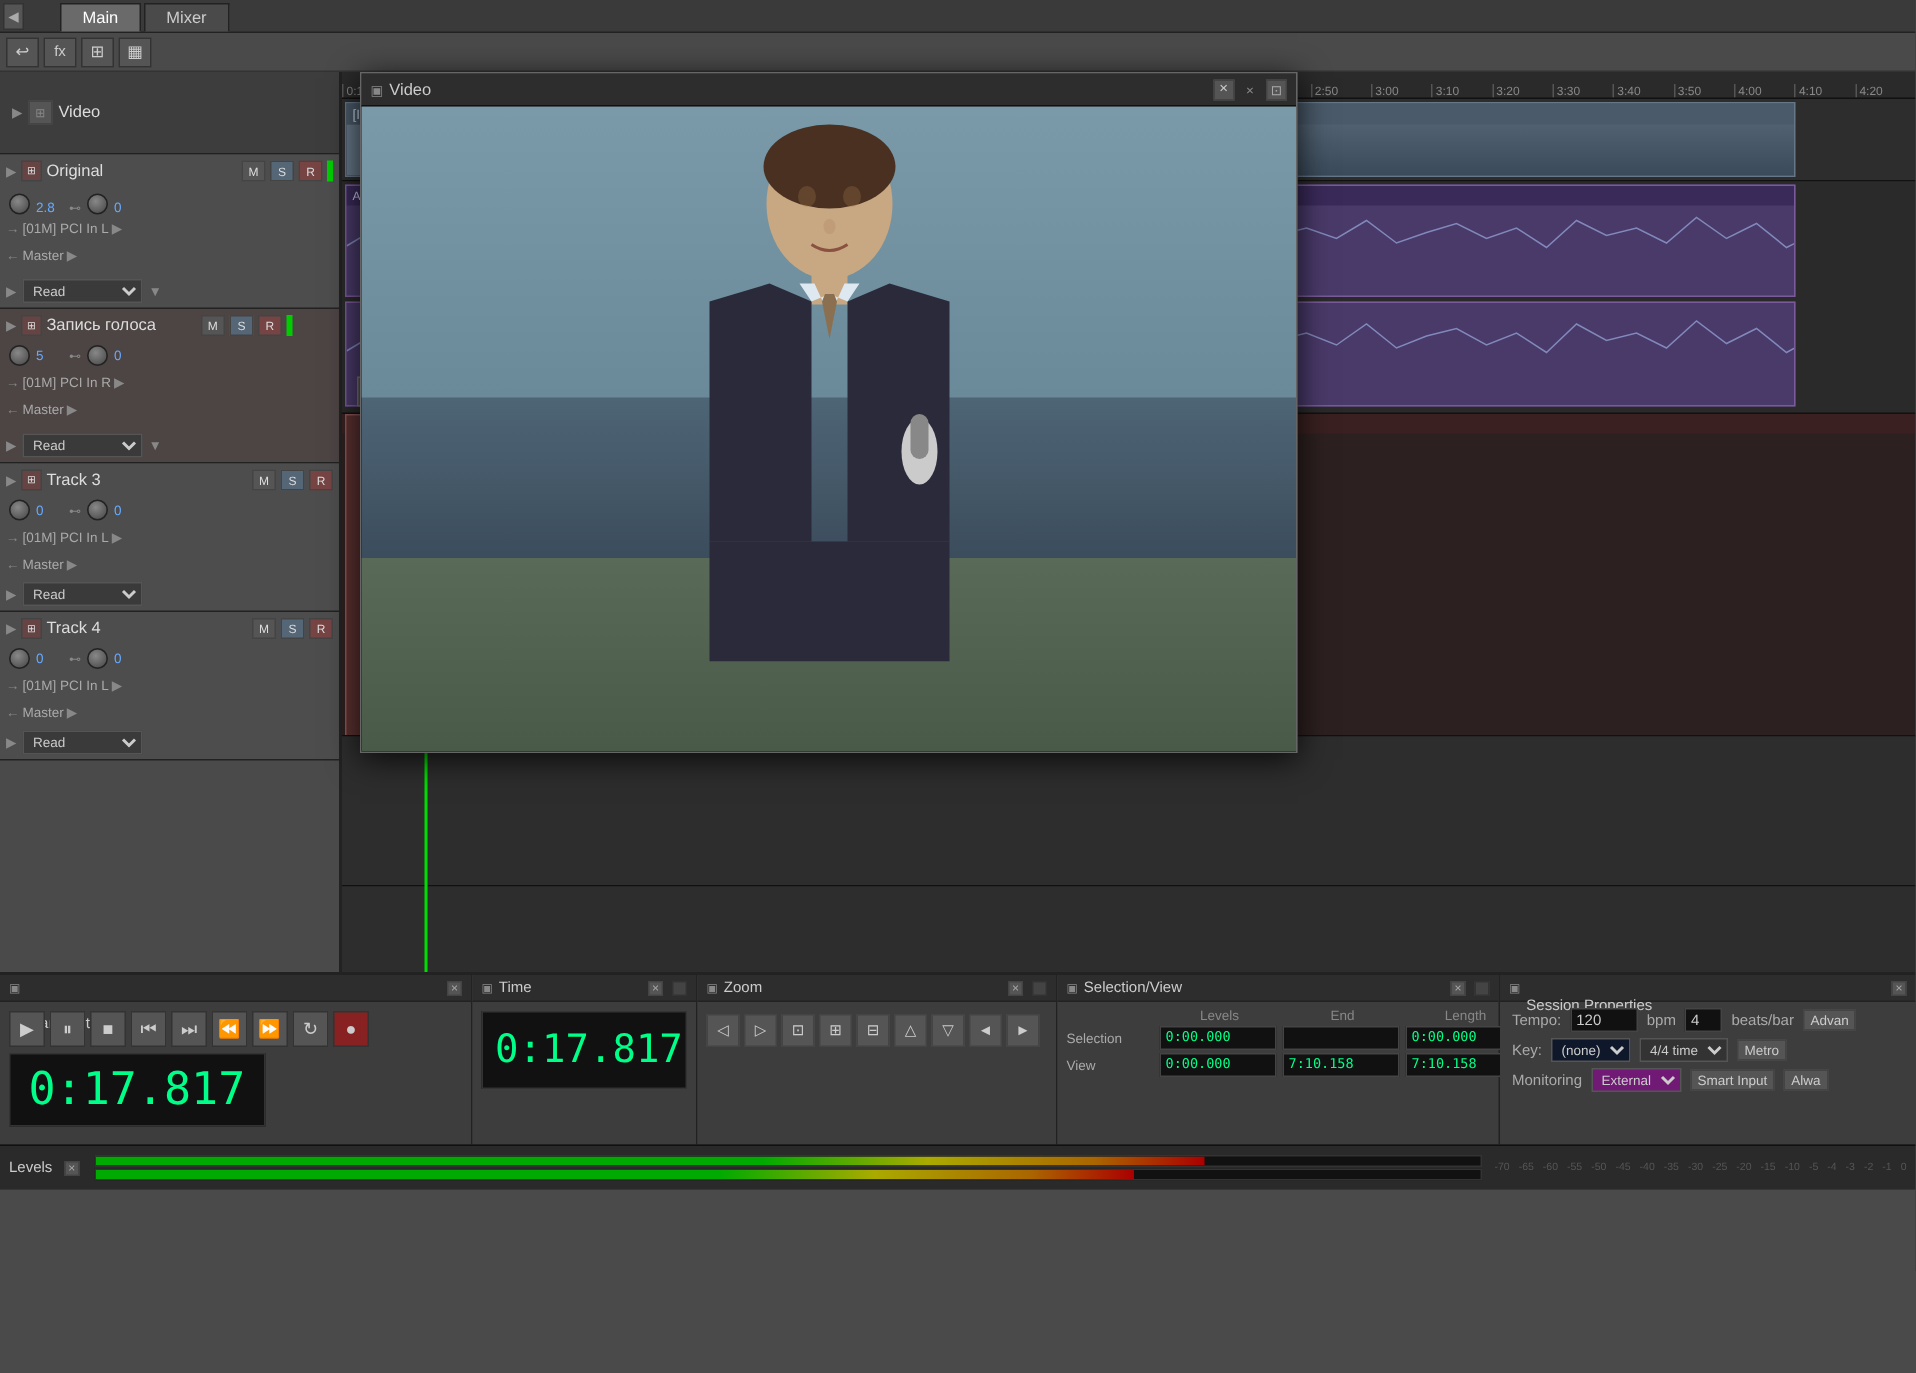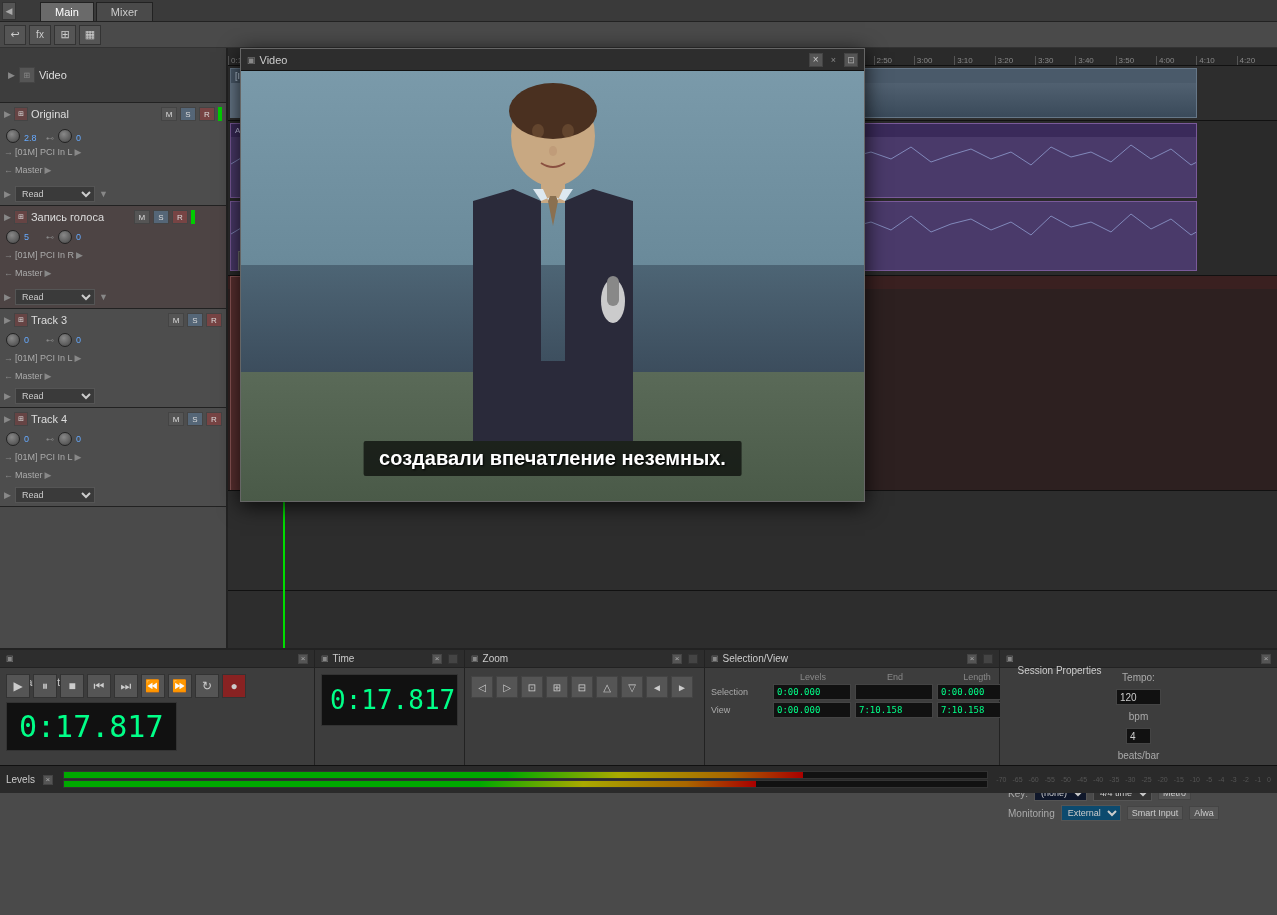--- a/index.html
+++ b/index.html
@@ -297,21 +297,20 @@
 
           <ellipse cx="125" cy="50" rx="6" ry="7" fill="#a07850" opacity="0.3"></ellipse>
           <ellipse cx="155" cy="50" rx="6" ry="7" fill="#a07850" opacity="0.3"></ellipse>
           <ellipse cx="140" cy="70" rx="4" ry="5" fill="#b89070" opacity="0.5"></ellipse>
           <path d="M128,82 Q140,90 152,82" stroke="#8a5040" stroke-width="2" fill="none"></path>
 
           <ellipse cx="200" cy="220" rx="12" ry="22" fill="#ddd" opacity="0.9"></ellipse>
           <rect x="194" y="195" width="12" height="30" fill="#888" rx="6"></rect>
         </svg>
 
-        <div style="position:absolute;bottom:25px;left:50%;transform:translateX(-50%);background:rgba(0,0,0,0.65);padding:6px 16px;font-size:20px;color:#fff;white-space:nowrap;font-weight:bold;text-shadow:1px 1px 2px #000;border-radius:2px;font-family:Arial,sans-serif;">создавали впечатление неземных.</div>
       </div>
     </div>
   </div>
 
 </div>
 
 <div style="height:145px;background:#3a3a3a;border-top:2px solid #222;display:flex;flex-direction:column;">
   <div style="display:flex;height:115px;">
 
     <div style="width:315px;border-right:1px solid #222;background:#3d3d3d;">
@@ -389,41 +388,41 @@
       </div>
     </div>
 
     <div style="flex:1;background:#3d3d3d;">
       <div style="display:flex;align-items:center;height:18px;background:#2d2d2d;border-bottom:1px solid #222;padding:0 6px;gap:4px;">
         <div style="font-size:8px;color:#888;">▣</div>
         <span style="font-size:10px;color:#ccc;margin-top:24px;">Session Properties</span>
         <div style="width:10px;height:10px;background:#555;border:1px solid #444;cursor:pointer;display:flex;align-items:center;justify-content:center;font-size:8px;color:#aaa;margin-left:auto;">×</div>
       </div>
       <div style="padding:4px 8px;display:flex;flex-direction:column;gap:4px;">
-        <div style="display:flex;align-items:center;gap:6px;flex-wrap:wrap;flex-direction:column;">
+        <div style="display:flex;align-items:center;gap:6px;flex-wrap:wrap;">
           <span style="font-size:10px;color:#aaa;">Tempo:</span>
           <input style="background: rgb(17, 17, 17); border: 1px solid rgb(68, 68, 68); color: rgb(204, 204, 204); font-size: 10px; padding: 1px 3px; width: 45px; height: 16px;" value="120">
           <span style="font-size:10px;color:#aaa;">bpm</span>
           <input style="background: rgb(17, 17, 17); border: 1px solid rgb(68, 68, 68); color: rgb(204, 204, 204); font-size: 10px; padding: 1px 3px; width: 25px; height: 16px;" value="4">
           <span style="font-size:10px;color:#aaa;">beats/bar</span>
           <div style="background:#555;border:1px solid #444;color:#ccc;font-size:9px;padding:1px 4px;cursor:pointer;">Advan</div>
         </div>
         <div style="display:flex;align-items:center;gap:6px;flex-wrap:wrap;">
           <span style="font-size:10px;color:#aaa;">Key:</span>
           <select style="background:#0f172a;border:1px solid #555;color:#ccc;font-size:9px;height:16px;padding:0 2px;">
             <option>(none)</option>
           </select>
           <select style="background:#333;border:1px solid #555;color:#ccc;font-size:9px;height:16px;padding:0 2px;">
             <option>4/4 time</option>
           </select>
           <div style="background:#555;border:1px solid #444;color:#ccc;font-size:9px;padding:1px 4px;cursor:pointer;">Metro</div>
         </div>
         <div style="display:flex;align-items:center;gap:6px;">
           <span style="font-size:10px;color:#aaa;">Monitoring</span>
-          <select style="background:#0c4a6e;border:1px solid #555;color:#ccc;font-size:9px;height:16px;padding:0 2px;">
+          <select style="background:#701a75;border:1px solid #555;color:#ccc;font-size:9px;height:16px;padding:0 2px;">
             <option>External</option>
           </select>
           <div style="background:#555;border:1px solid #444;color:#ccc;font-size:9px;padding:1px 4px;cursor:pointer;">Smart Input</div>
           <div style="background:#555;border:1px solid #444;color:#ccc;font-size:9px;padding:1px 4px;cursor:pointer;">Alwa</div>
         </div>
       </div>
     </div>
 
   </div>
 

